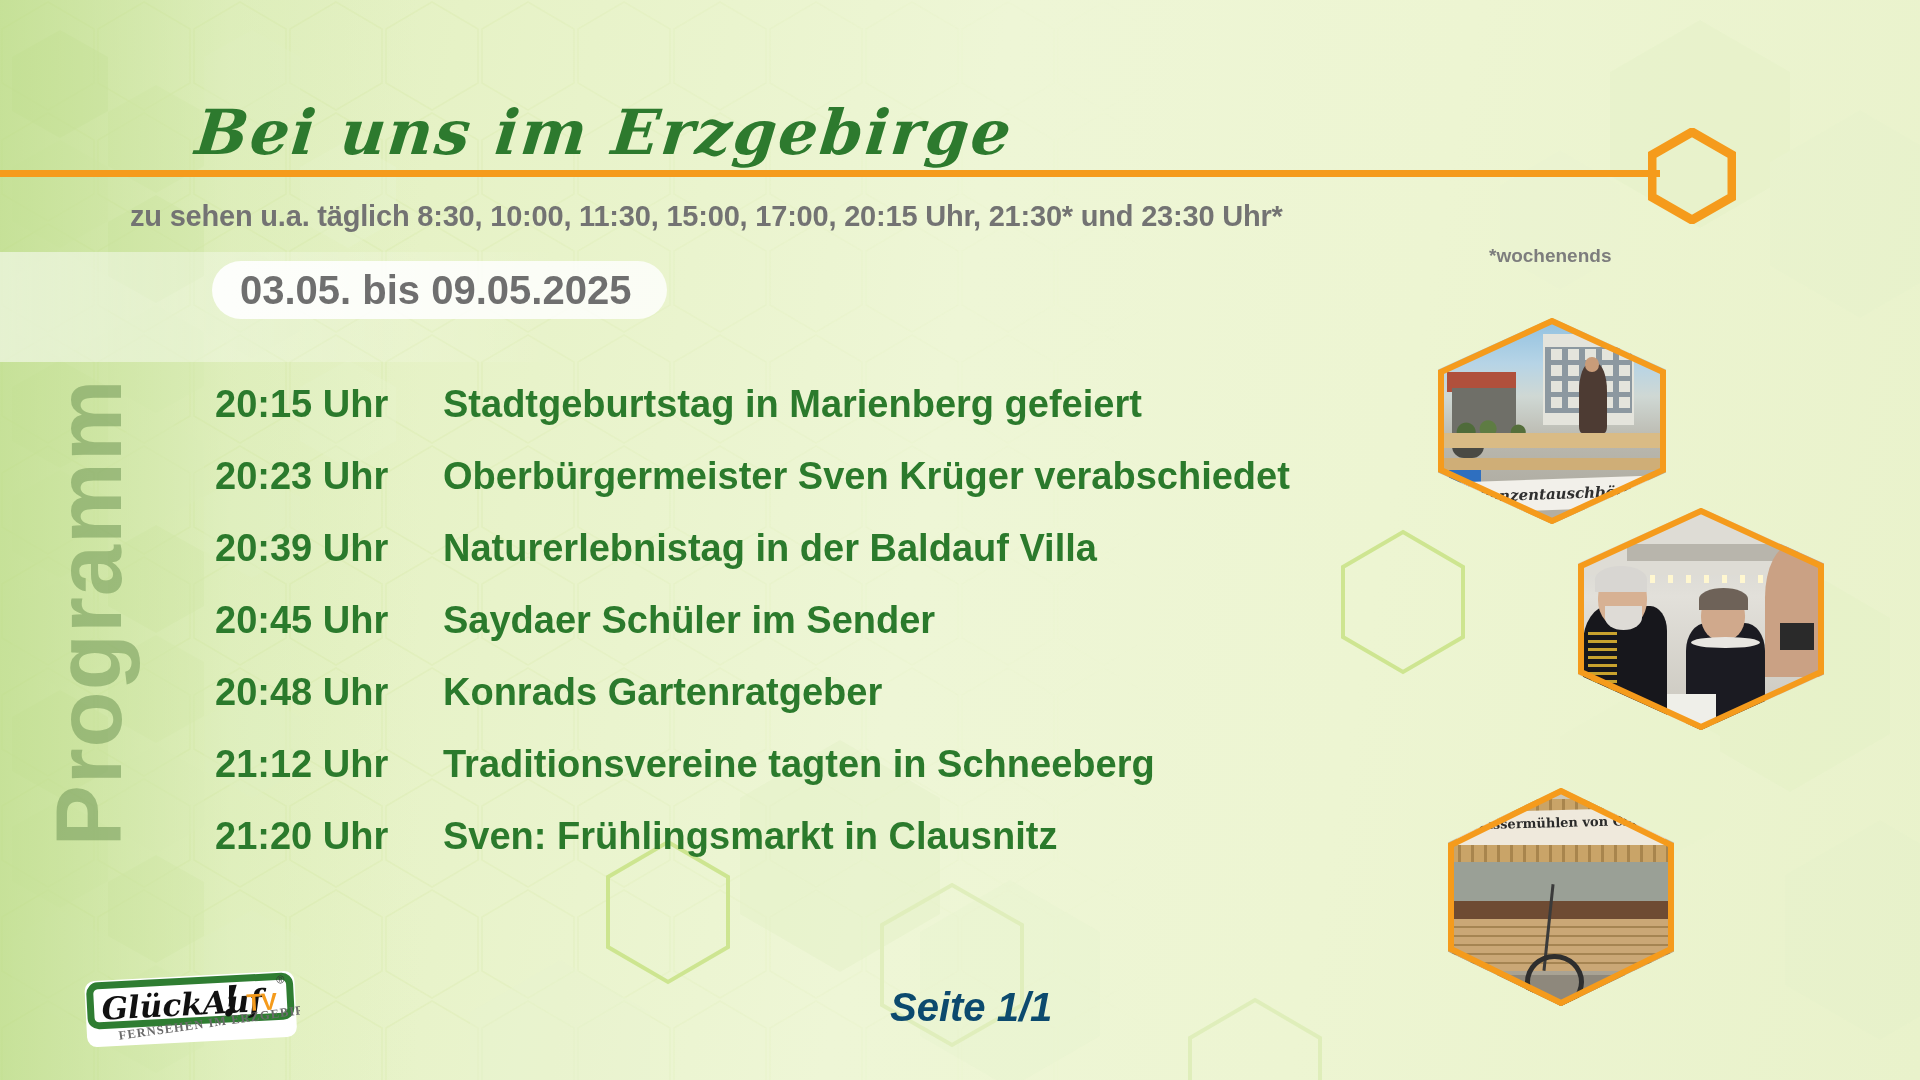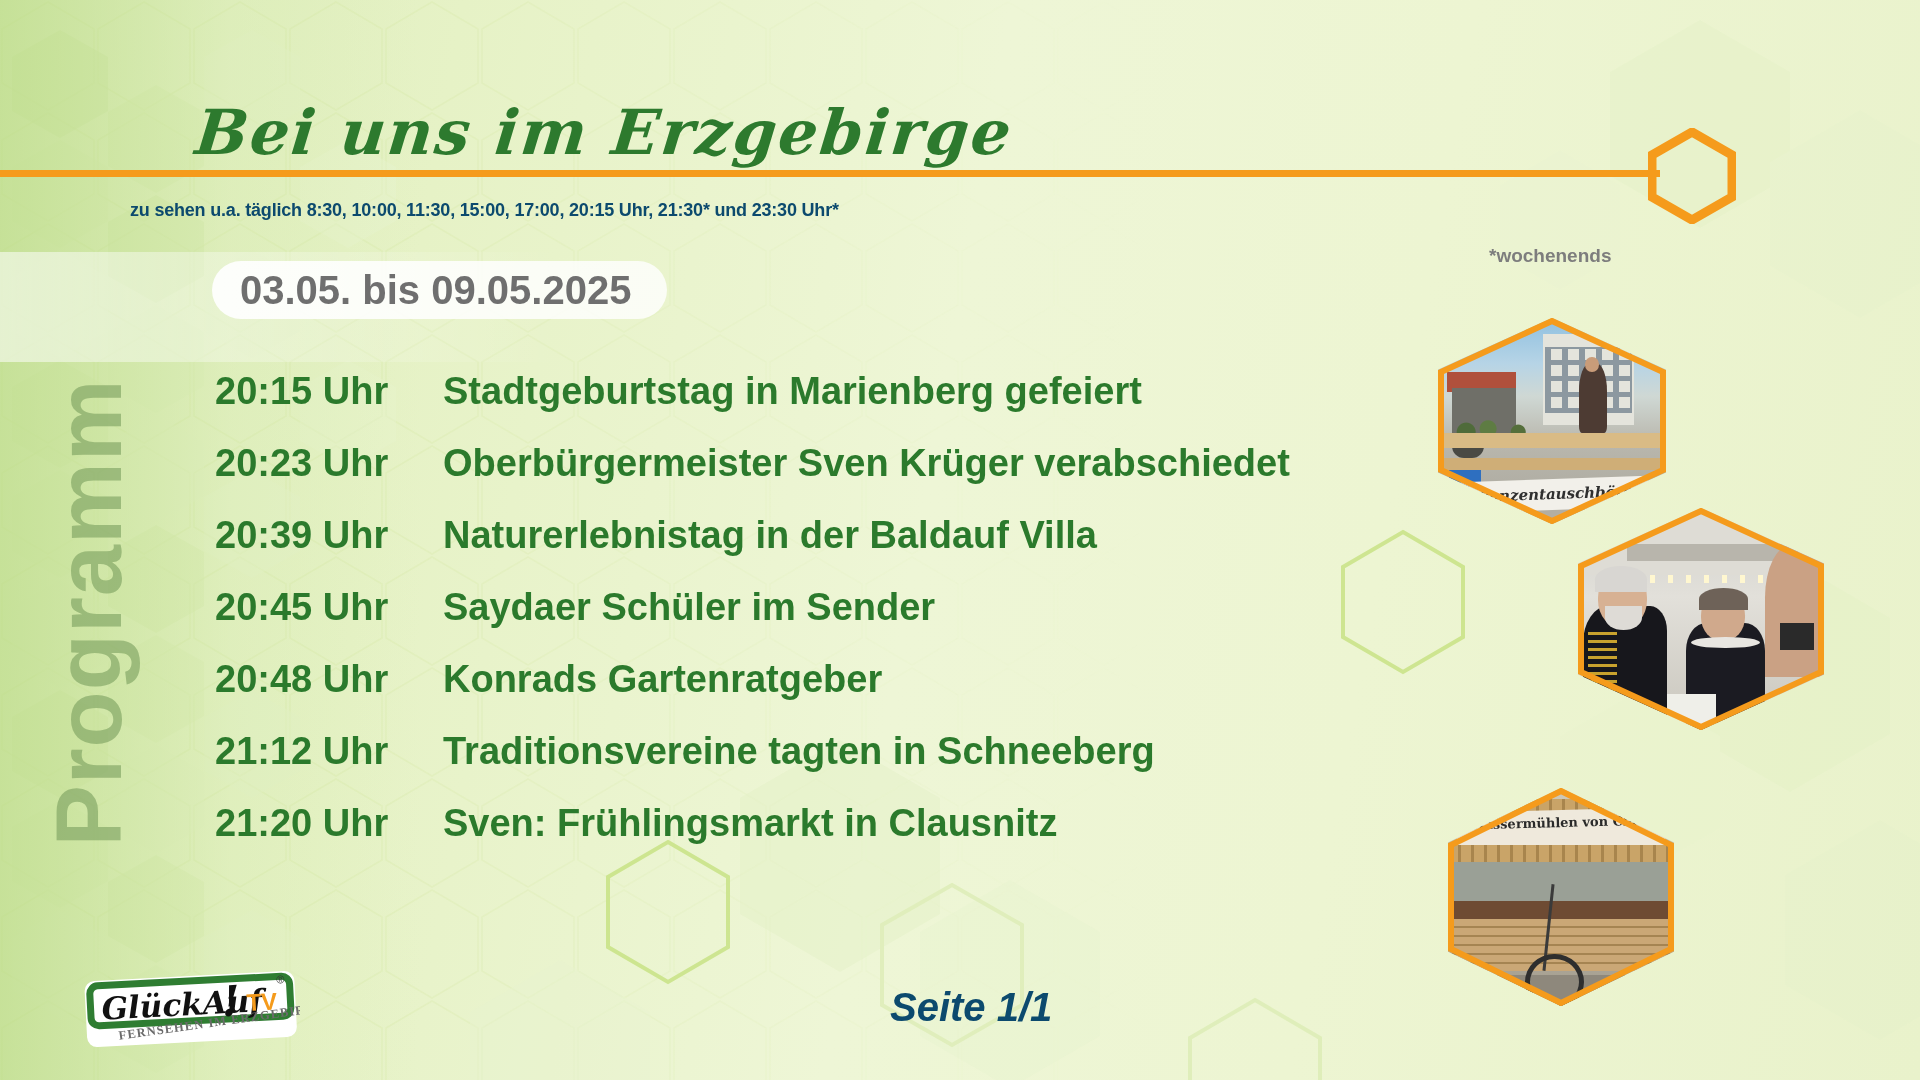--- a/index.html
+++ b/index.html
@@ -45,21 +45,21 @@
   }
   #title-rule{
     position:absolute; left:0; top:170px; width:1660px; height:7px;
     background:#f59b1c;
   }
   #title-hex{
     position:absolute; left:1648px; top:128px; width:88px; height:96px;
   }
   #broadcast-times{
     position:absolute; left:130px; top:200px;
-    font-size:18px; font-weight:700; color:#0c4a6e;
+    font-size:29px; font-weight:700; color:#737373;
     white-space:nowrap; letter-spacing:-.2px;
   }
   #weekend-note{
     position:absolute; left:1489px; top:245px;
     font-size:19px; font-weight:700; color:#7d7d7d;
     white-space:nowrap;
   }
 
   
   #date-pill{
@@ -93,20 +93,21 @@
     height:72px;
   }
   .program-time{
     width:228px; flex:0 0 228px;
     font-size:38px; font-weight:700; color:#2b7a2c;
     white-space:nowrap;
   }
   .program-title{
     font-size:38px; font-weight:700; color:#2b7a2c;
     white-space:nowrap;
+    margin-top:13px;
   }
 
   
   #page-indicator{
     position:absolute; left:890px; top:985px;
     font-size:40px; font-weight:700; color:#0c4a6e;font-style:italic;
   }
 
   
   #logo{

